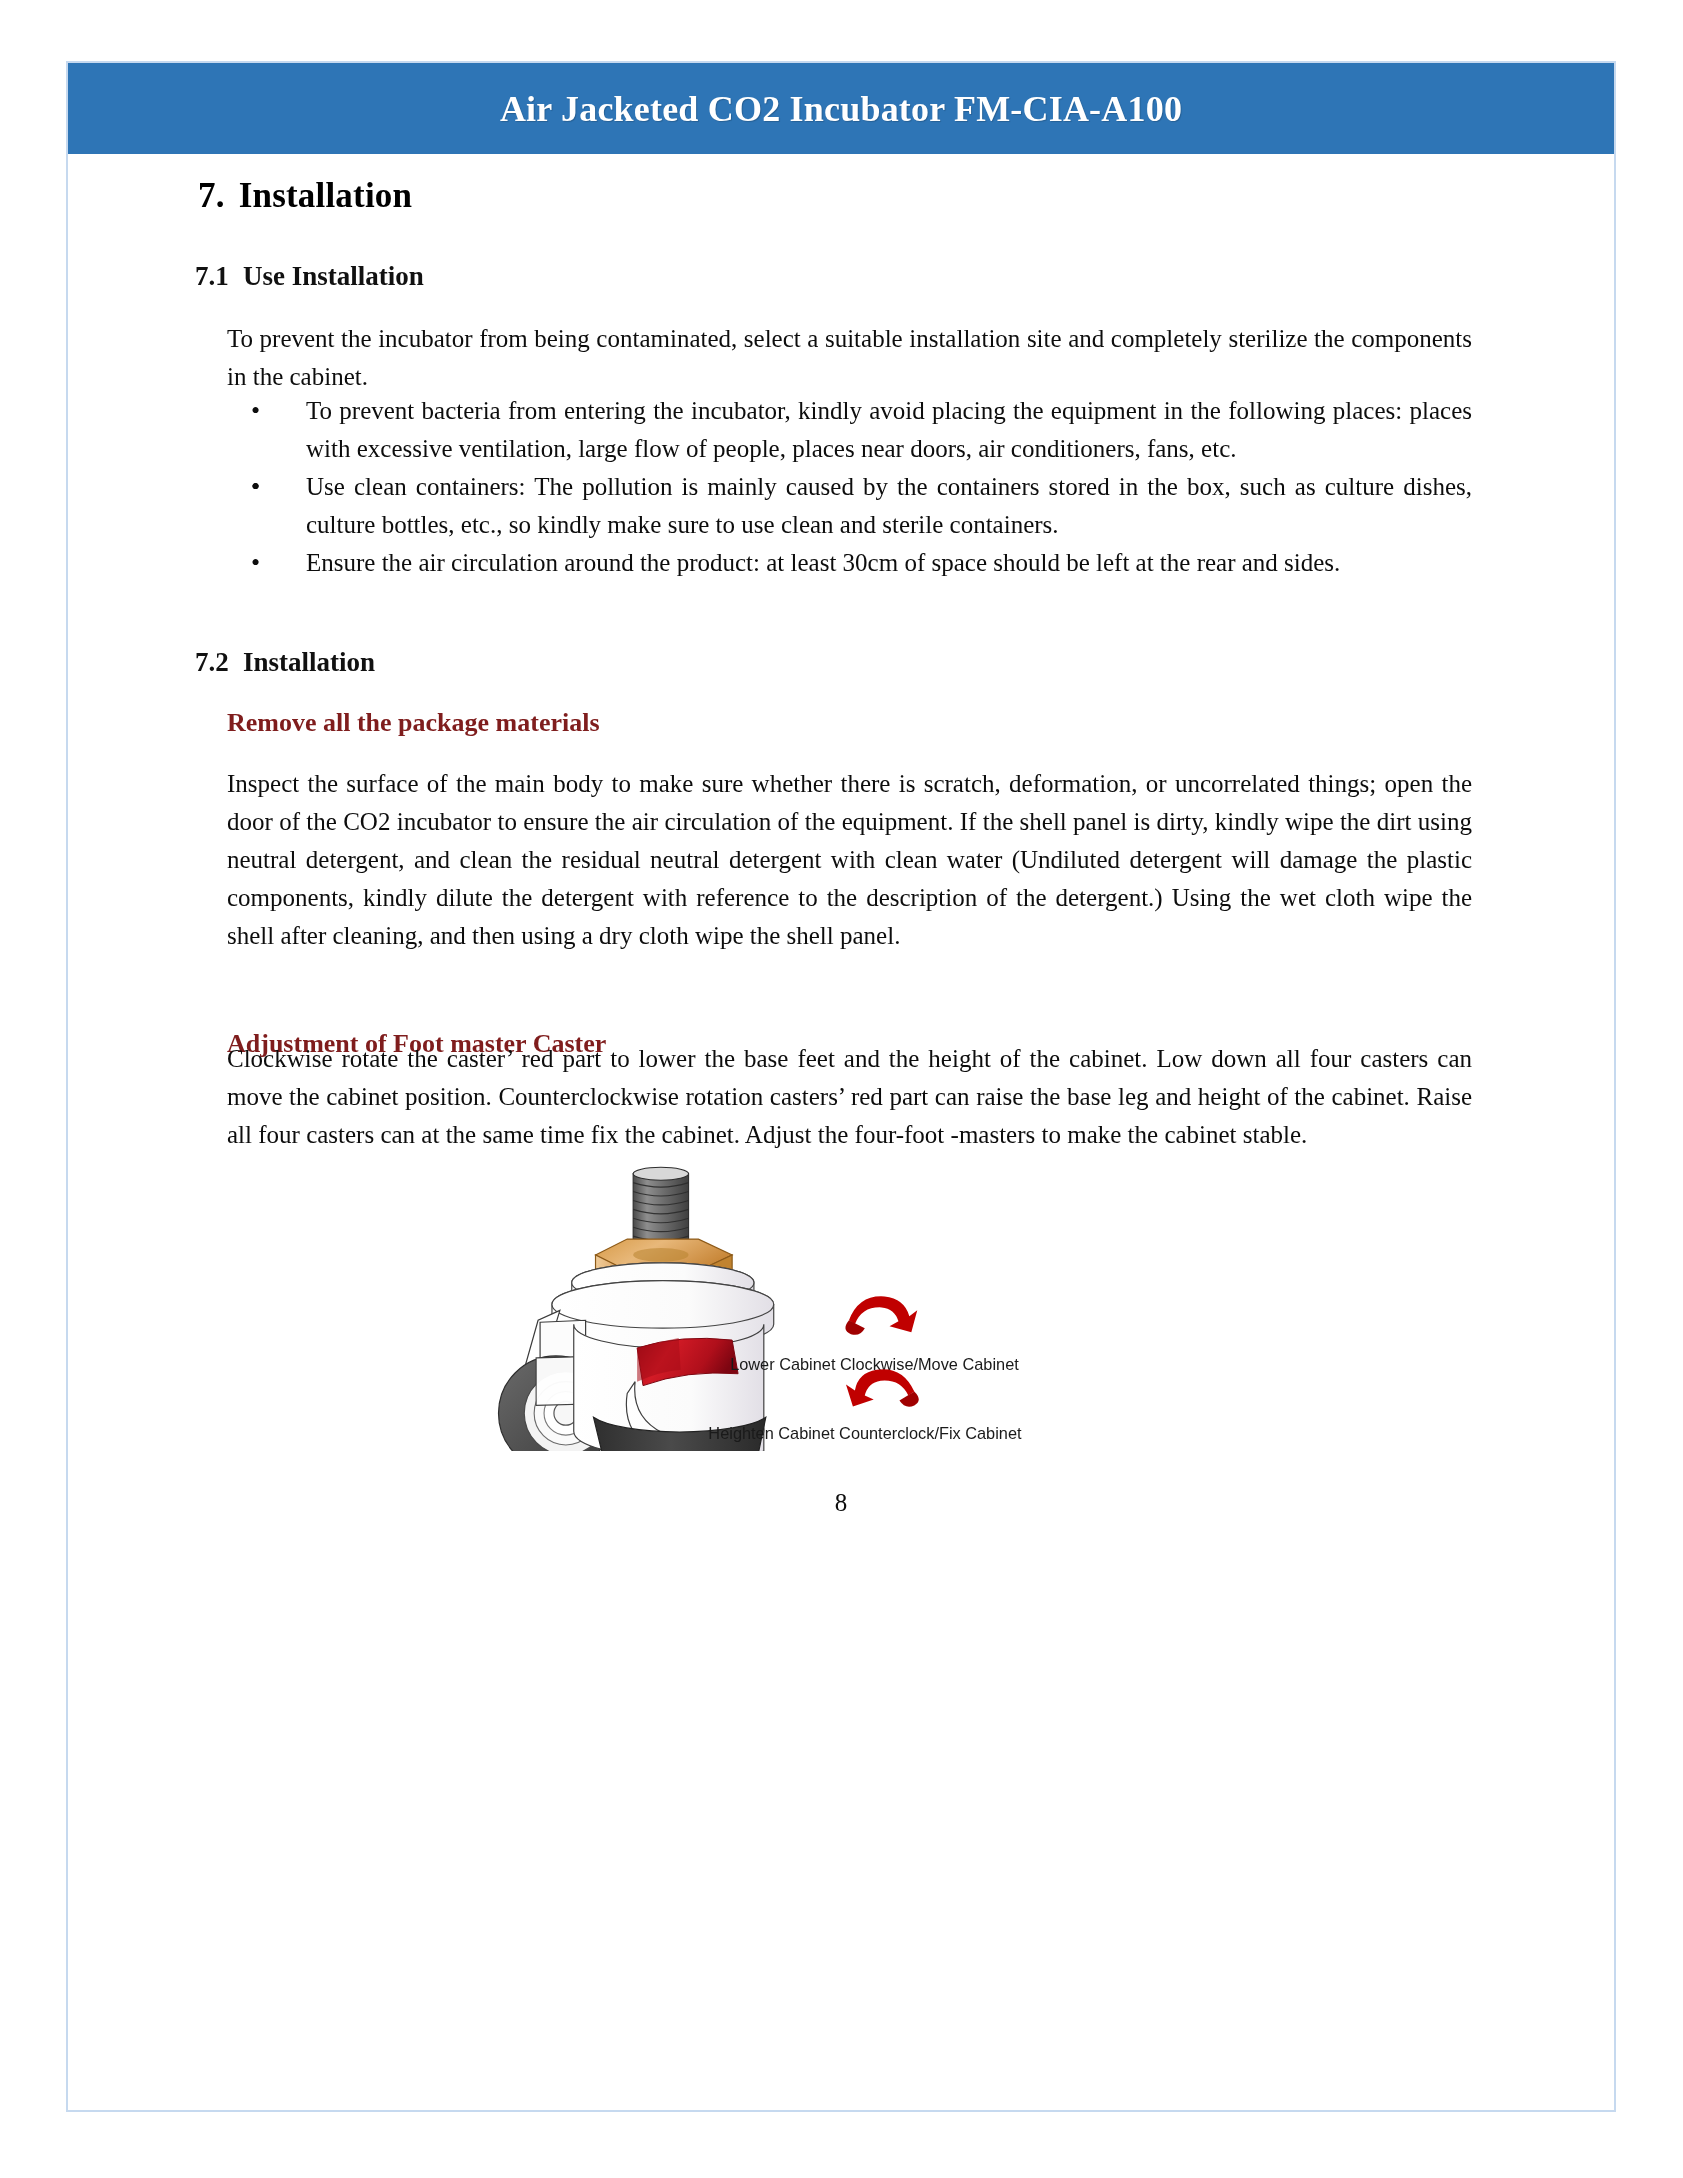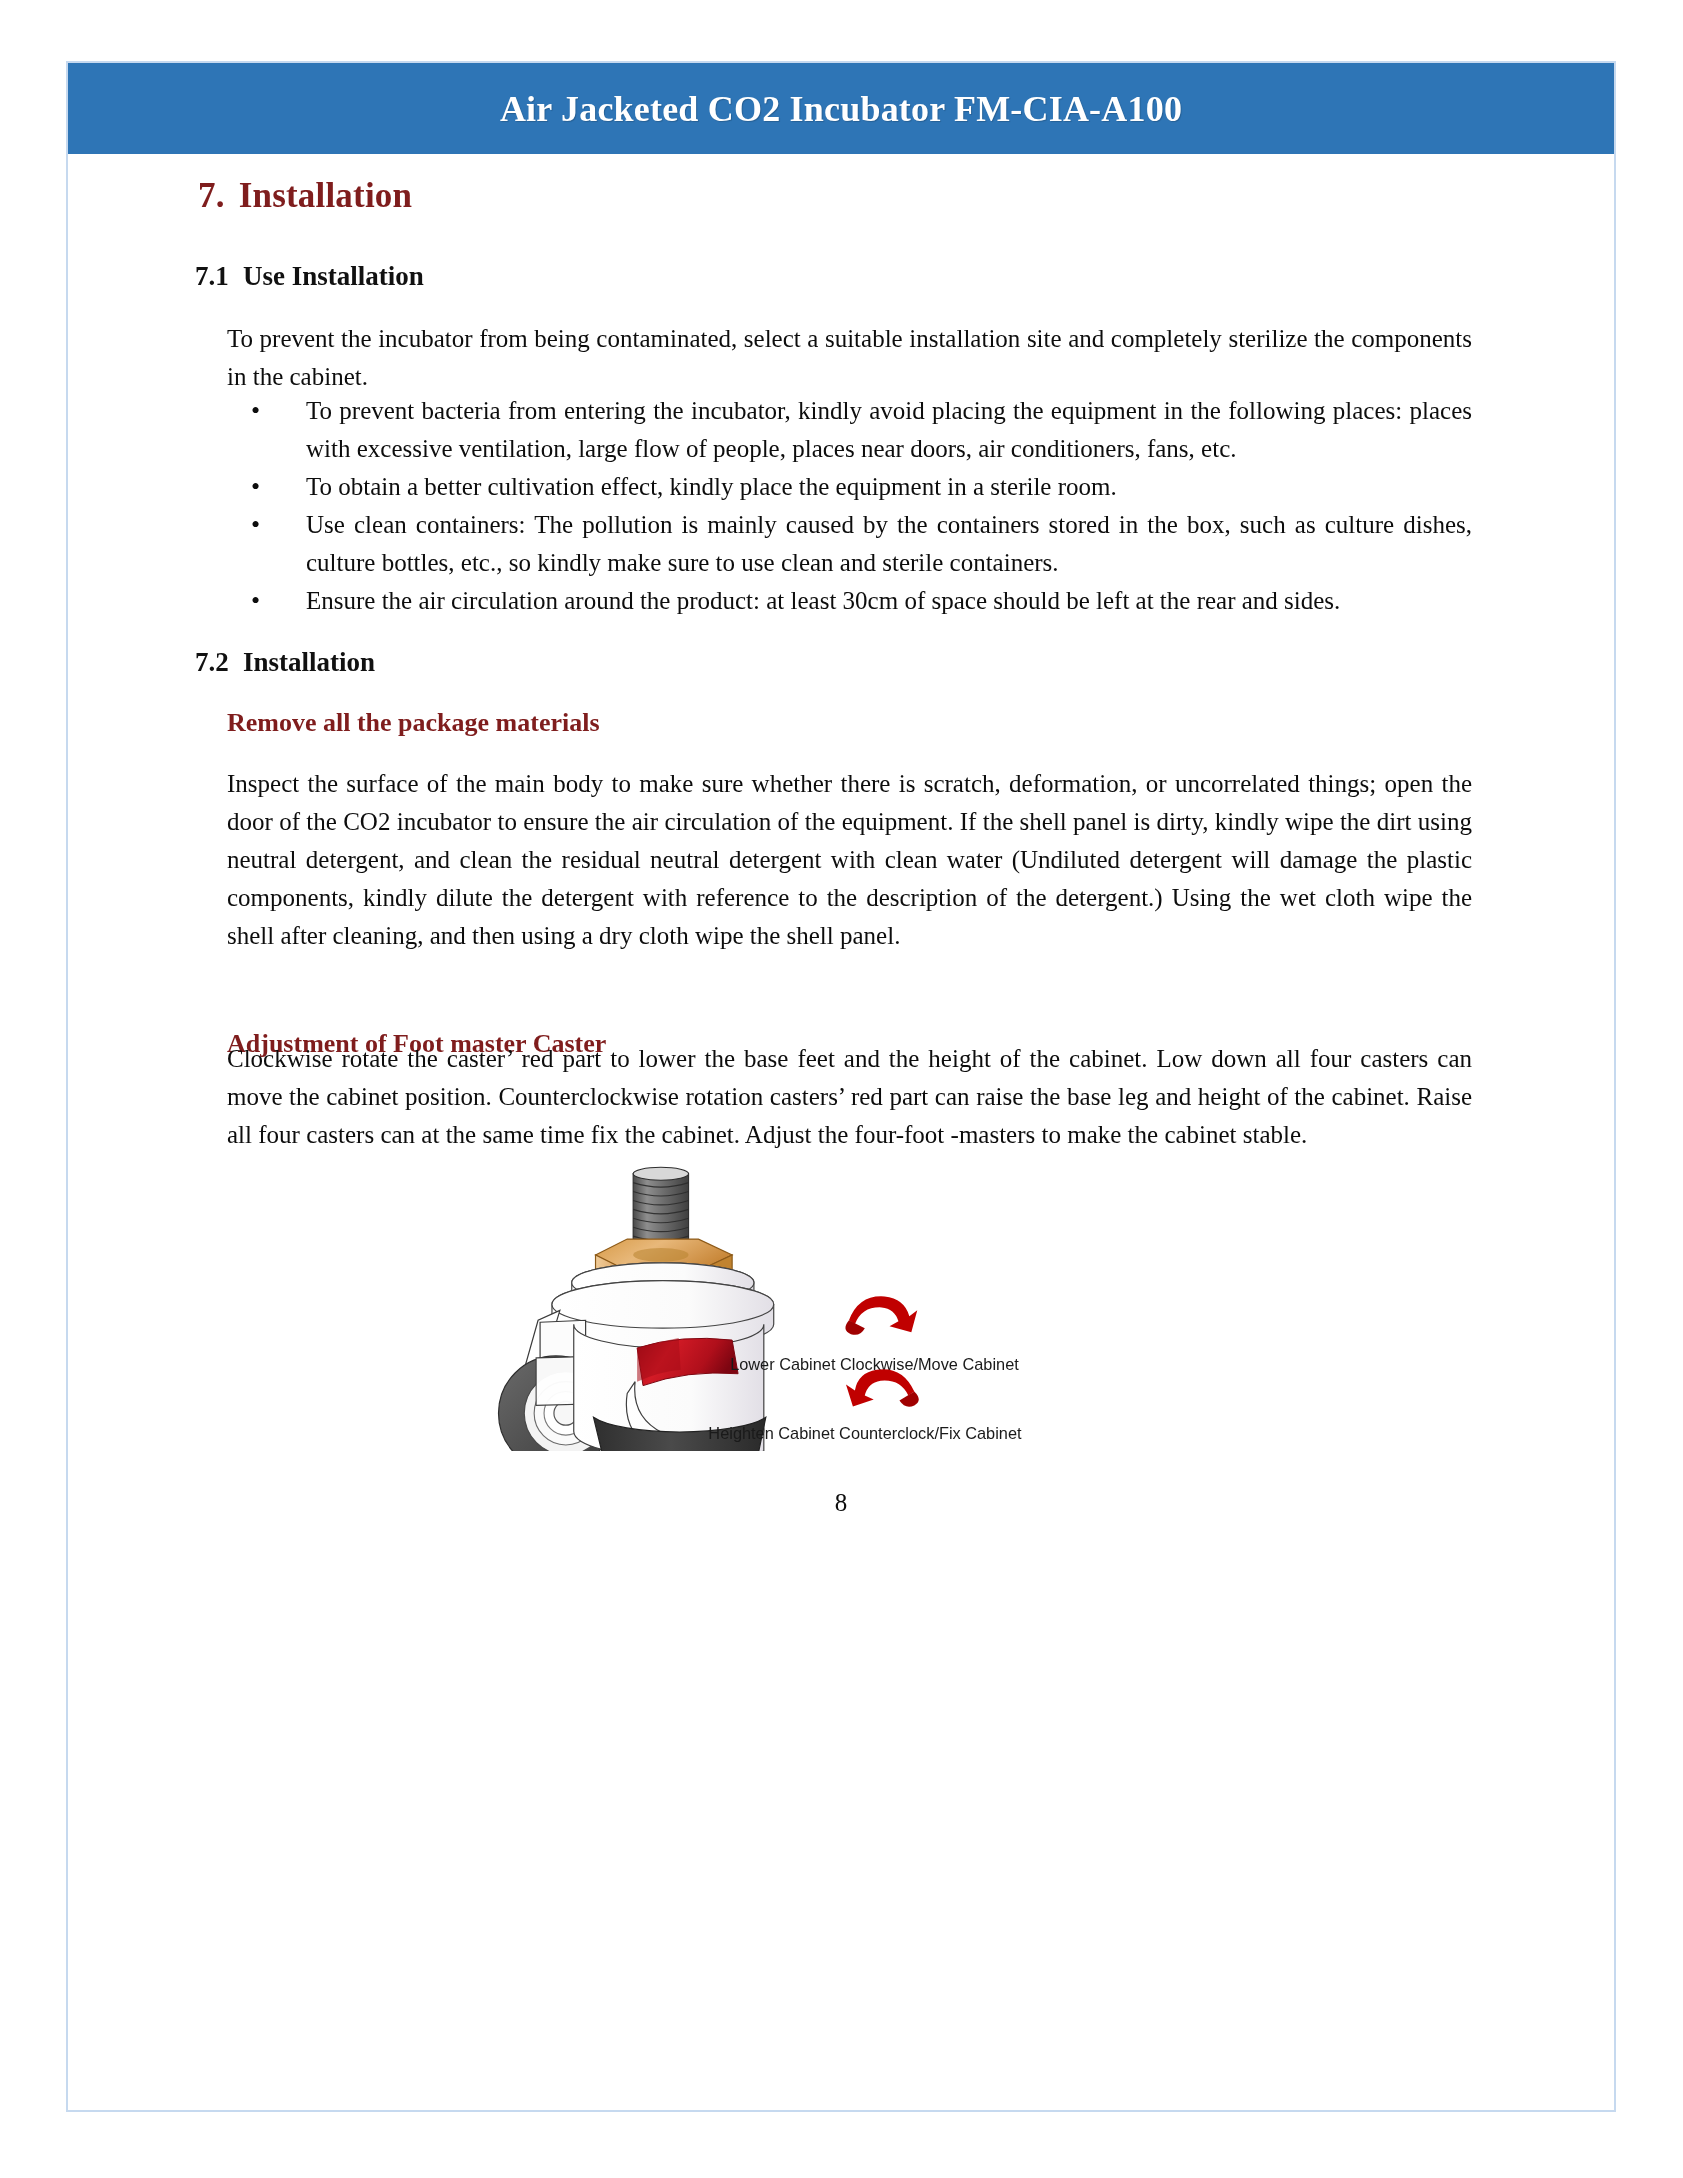--- a/index.html
+++ b/index.html
@@ -53,21 +53,21 @@
     left: 0;
     top: 91px;
     width: 1546px;
     height: 1958px;
   }
 
   .h1-section {
     position: absolute;
     left: 130px;
     top: 22px;
-    color: #7f1d1d;
+    color: #000000;
     font-size: 35px;
     font-weight: bold;
     font-family: "Liberation Serif", serif;
     letter-spacing: 0.2px;
   }
   .h1-section .num { margin-right: 14px; }
 
   .h2-section {
     position: absolute;
     left: 127px;
@@ -171,21 +171,20 @@
 
     <div class="para" style="top:166px;">To prevent the incubator from being contaminated, select a suitable installation site and completely sterilize the components in the cabinet.</div>
 
     <ul class="bullets" style="top:238px;">
       <li>
         <span class="dot">•</span>
         <span>To prevent bacteria from entering the incubator, kindly avoid placing the equipment in the following places: places with excessive ventilation, large flow of people, places near doors, air conditioners, fans, etc.</span>
       </li>
       <li class="last">
         <span class="dot">•</span>
-        <span>To obtain a better cultivation effect, kindly place the equipment in a sterile room.</span>
       </li>
       <li>
         <span class="dot">•</span>
         <span>Use clean containers: The pollution is mainly caused by the containers stored in the box, such as culture dishes, culture bottles, etc., so kindly make sure to use clean and sterile containers.</span>
       </li>
       <li>
         <span class="dot">•</span>
         <span>Ensure the air circulation around the product: at least 30cm of space should be left at the rear and sides.</span>
       </li>
     </ul>

